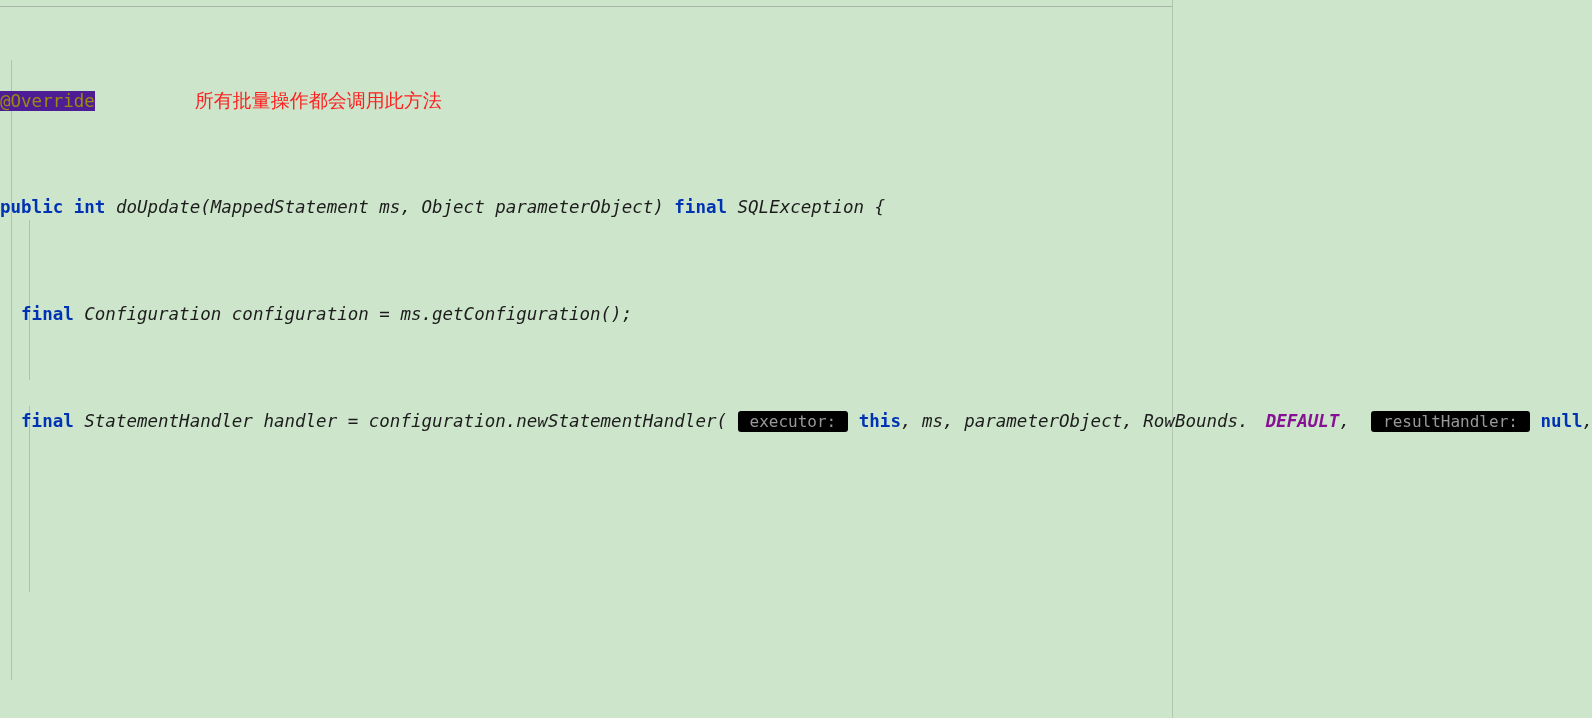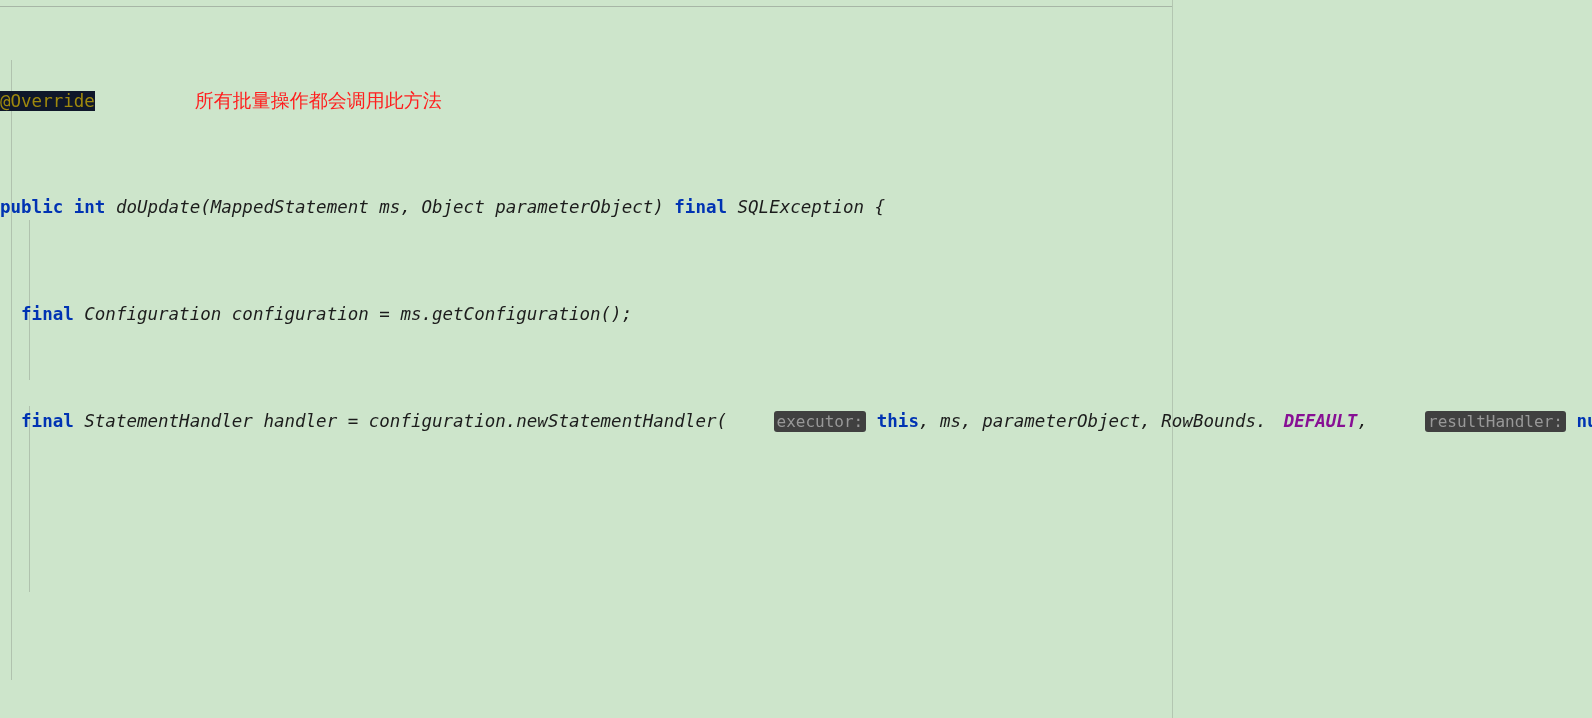--- a/index.html
+++ b/index.html
@@ -54,28 +54,27 @@
   .line {
     height: 26.7px;
     white-space: pre;
     position: relative;
   }
   
   .kw       { color: #0033b3; font-weight: bold; }
   .plain    { color: #1c1c1c; font-style: italic; }
   .static   { color: #871094; font-weight: bold; font-style: italic; margin-left: 17px; }
   .anno     { color: #9e880d; }
-  .anno-hl  { background: #0f172a; }
+  .anno-hl  { background: #4c1d95; }
   .hint {
     color: #989898;
-    background: #404040;
+    background: #000000;
     border-radius: 3px;
-    padding: 1px 3px;
+    padding: 1px 12px;
     font-size: 16px;
-    margin-left: 36px;
   }
   .red-note {
     color: #ff1e1e;
     font-family: "DejaVu Sans", "Liberation Sans", sans-serif;
     font-size: 19px;
     font-weight: 400;
     margin-top: 36px;
   }
 </style>
 </head>

